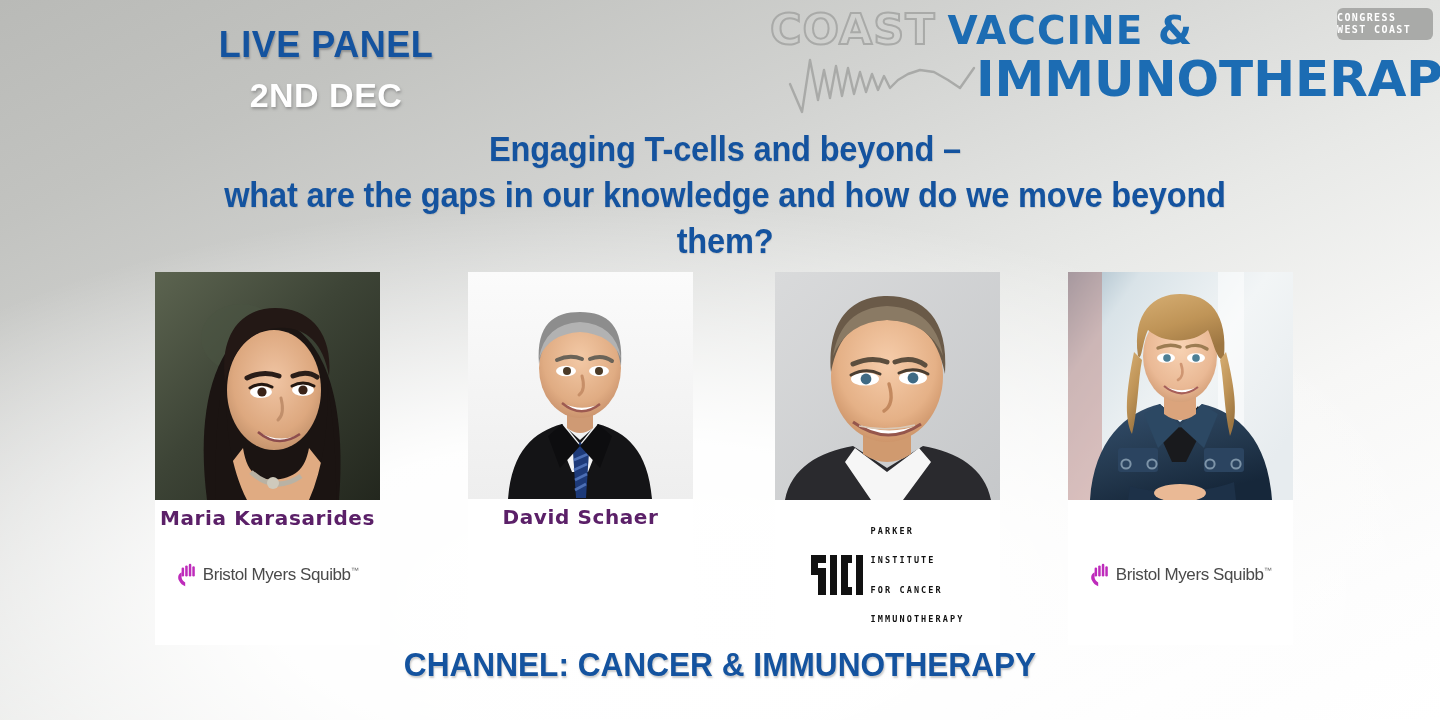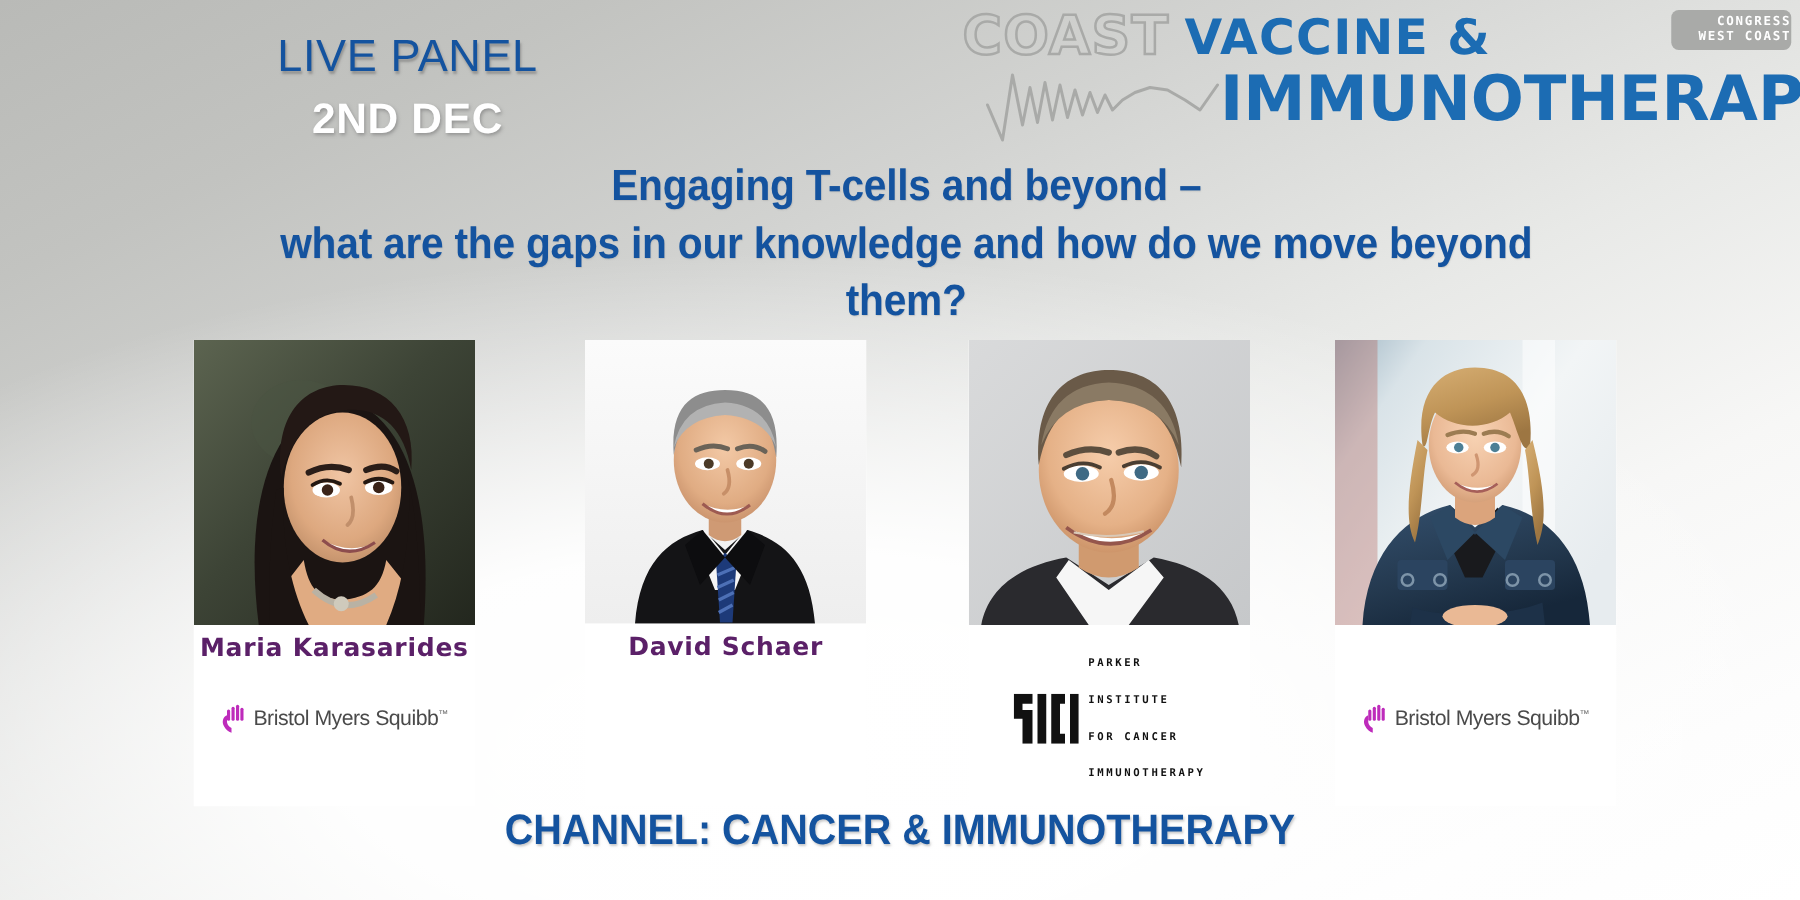--- a/index.html
+++ b/index.html
@@ -74,42 +74,42 @@
   #congress-badge {
     position: absolute;
     left: 1337px;
     top: 8px;
     width: 96px;
     height: 32px;
     background: #a9aaa8;
     border-radius: 6px;
     display: flex;
     flex-direction: column;
-    align-items: flex-end;
+    align-items: flex-start;
     justify-content: center;
     gap: 1px;
   }
   .badge-line {
     font-family: "DejaVu Sans Mono", monospace;
     font-size: 10px;
     font-weight: 700;
     letter-spacing: 1.4px;
     color: #ffffff;
     line-height: 1.05;
   }
 
   
   #live-panel-label {
     position: absolute;
     left: 186px;
     top: 24px;
     width: 280px;
     text-align: center;
     font-size: 36px;
-    font-weight: 400;
+    font-weight: 700;
     letter-spacing: 0.5px;
     color: #14539f;
     text-shadow: 1px 2px 2px rgba(110,110,110,0.55);
   }
   #live-panel-date {
     position: absolute;
     left: 186px;
     top: 76px;
     width: 280px;
     text-align: center;

